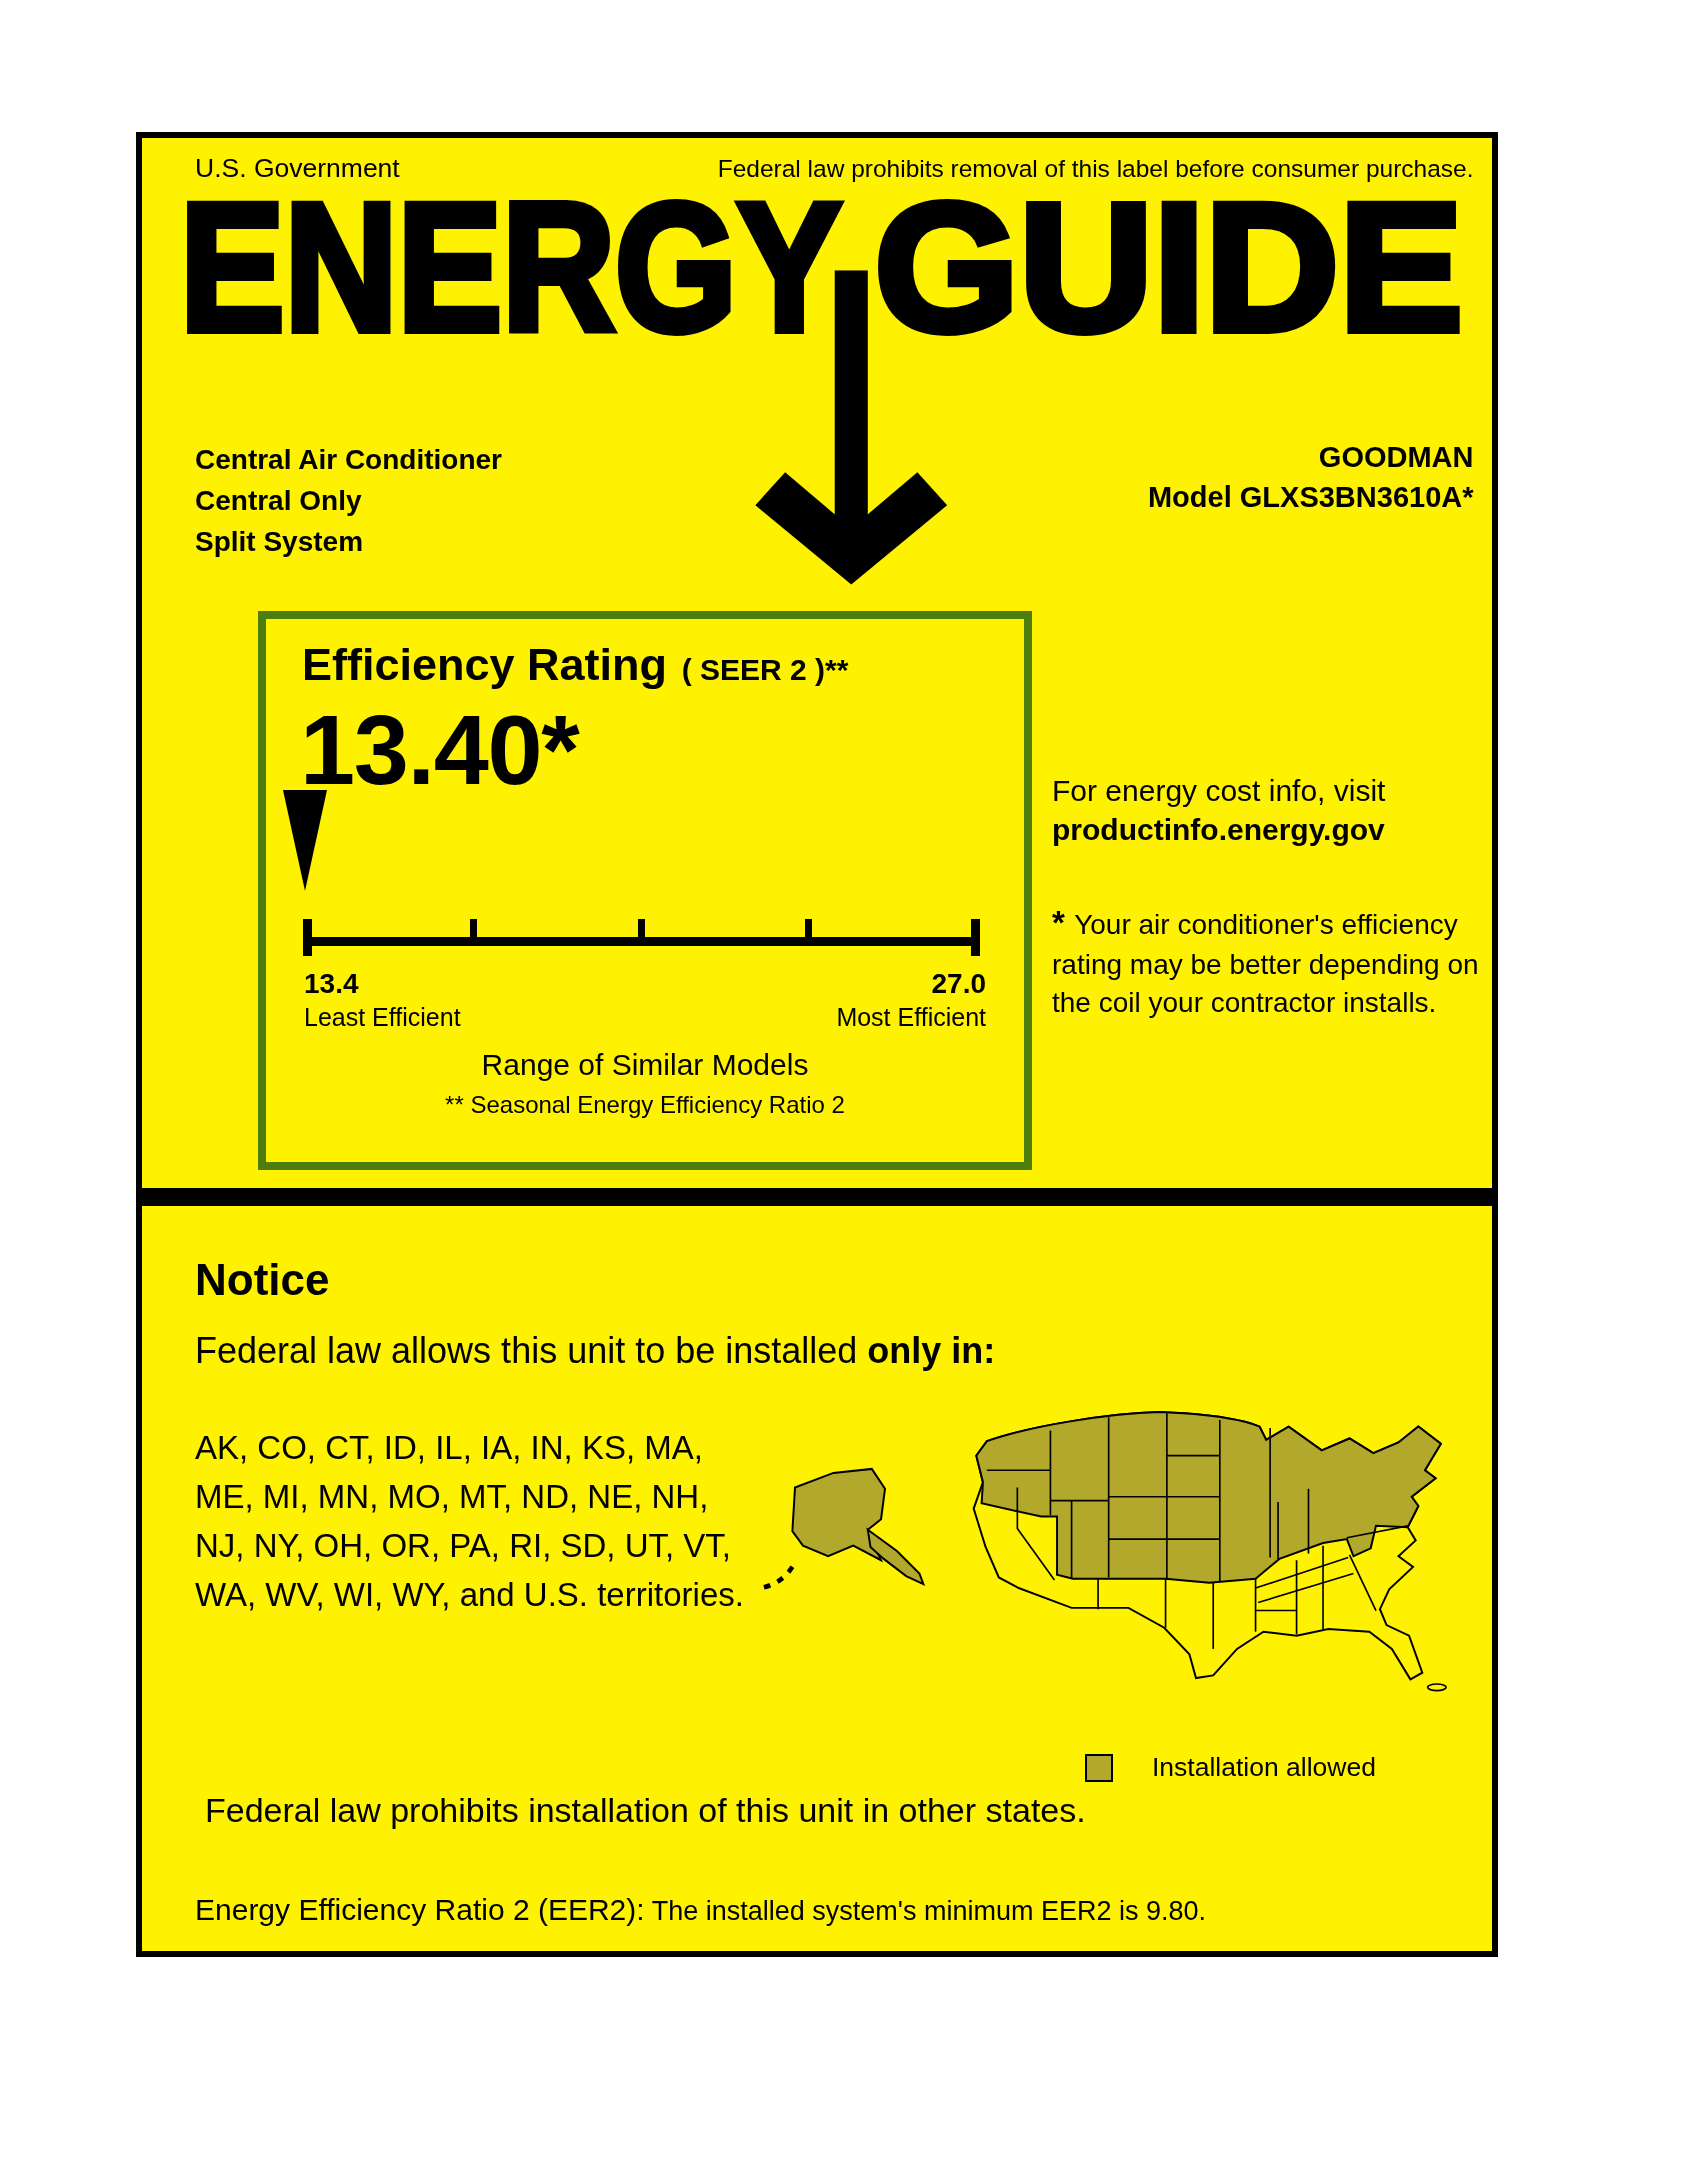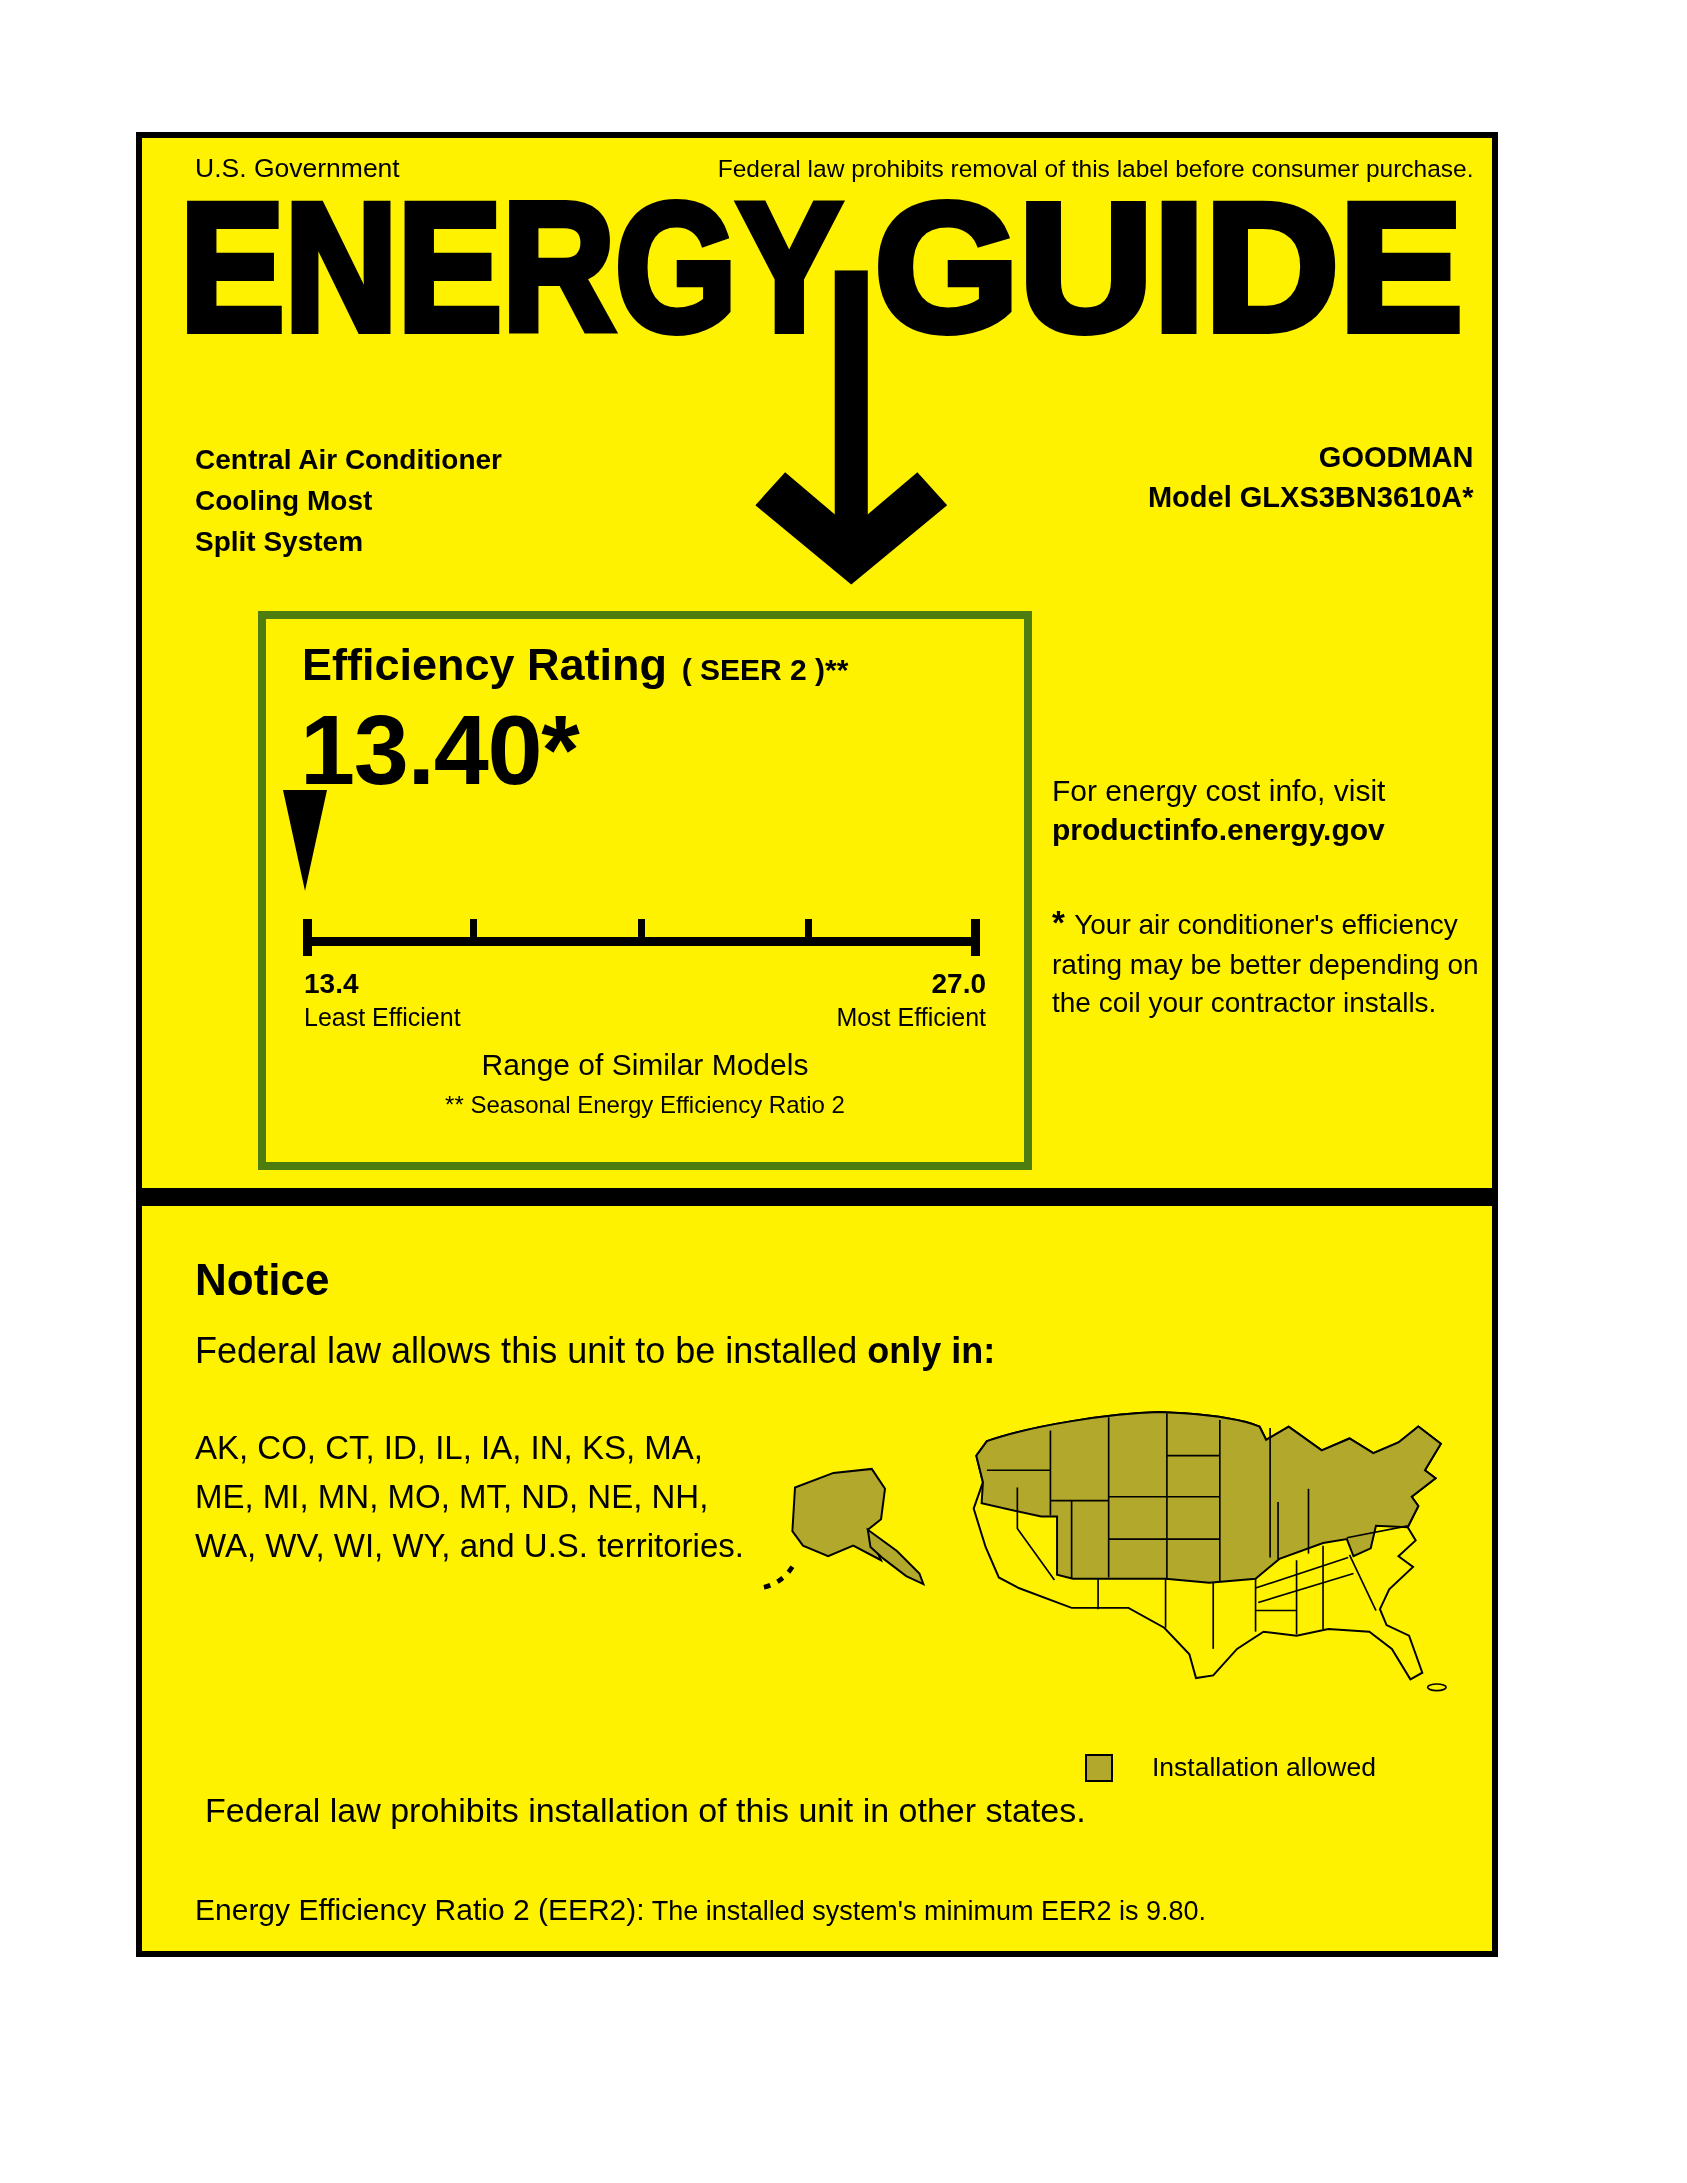--- a/index.html
+++ b/index.html
@@ -74,21 +74,21 @@
       <text x="0" y="210" font-family="Liberation Sans, sans-serif" font-size="275" font-weight="bold" fill="#000" stroke="#000" stroke-width="12" textLength="1000" lengthAdjust="spacingAndGlyphs">ENERGY</text>
       <text x="1050" y="210" font-family="Liberation Sans, sans-serif" font-size="275" font-weight="bold" fill="#000" stroke="#000" stroke-width="12" textLength="890" lengthAdjust="spacingAndGlyphs">GUIDE</text>
       <g>
         <rect x="990" y="120" width="50" height="410" fill="#000"></rect>
         <polygon points="870,475 915,425 1015,510 1115,425 1160,475 1015,595" fill="#000"></polygon>
       </g>
     </svg>
 
     <div class="abs" id="product-left">
       <div>Central Air Conditioner</div>
-      <div>Cooling Most</div>
+      <div>Central Only</div>
       <div>Split System</div>
     </div>
     <div class="abs" id="product-right">
       <div>GOODMAN</div>
       <div>Model GLXS3BN3610A*</div>
     </div>
 
     <div class="abs" id="eff-box">
       <div class="abs" id="eff-title-row">
         <span id="eff-title">Efficiency Rating</span>
@@ -121,20 +121,21 @@
 
     <div class="abs" id="divider"></div>
 
     <div class="abs" id="notice-title">Notice</div>
     <div class="abs" id="allows-line">
       <span>Federal law allows this unit to be installed </span><b>only in:</b>
     </div>
     <div class="abs" id="states-list">
       <div>AK, CO, CT, ID, IL, IA, IN, KS, MA,</div>
       <div>ME, MI, MN, MO, MT, ND, NE, NH,</div>
+      <div>NJ, NY, OH, OR, PA, RI, SD, UT, VT,</div>
       <div>WA, WV, WI, WY, and U.S. territories.</div>
     </div>
 
     <svg class="abs" id="map-svg" viewBox="0 0 1070 480" aria-hidden="true">
 
       <g>
         <path d="M62,150 L120,128 L178,122 L198,152 L192,198 L172,214 L192,260 L150,238 L112,254 L74,238 L58,216 Z" fill="#B2A92C" stroke="#000" stroke-width="3"></path>
         <path d="M172,214 L216,246 L250,280 L256,296 L230,284 L196,258 L176,240 Z" fill="#B2A92C" stroke="#000" stroke-width="3"></path>
         <path d="M58,270 C44,292 24,300 8,302" fill="none" stroke="#000" stroke-width="7" stroke-dasharray="10 12"></path>
       </g>

